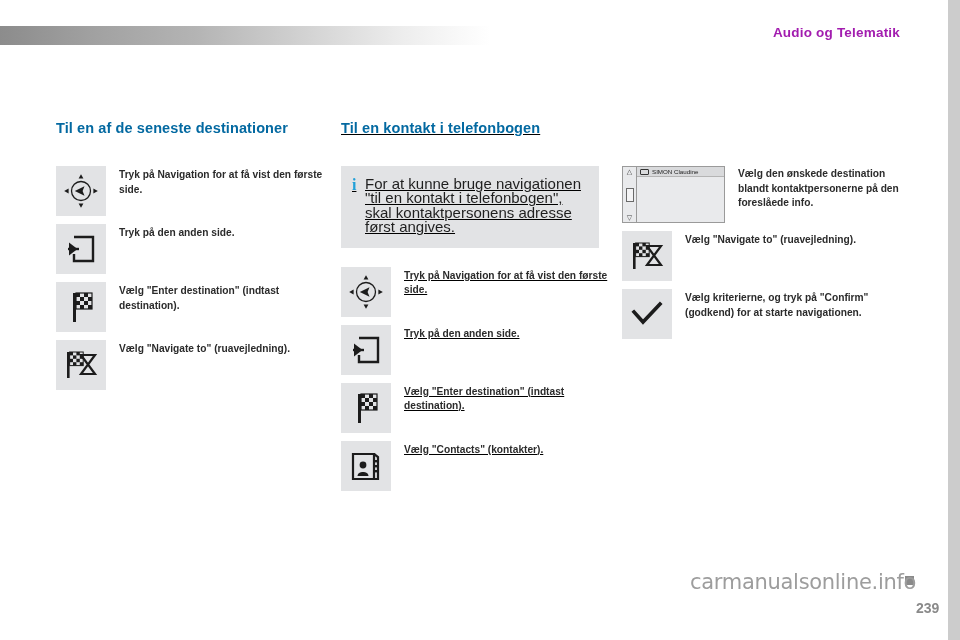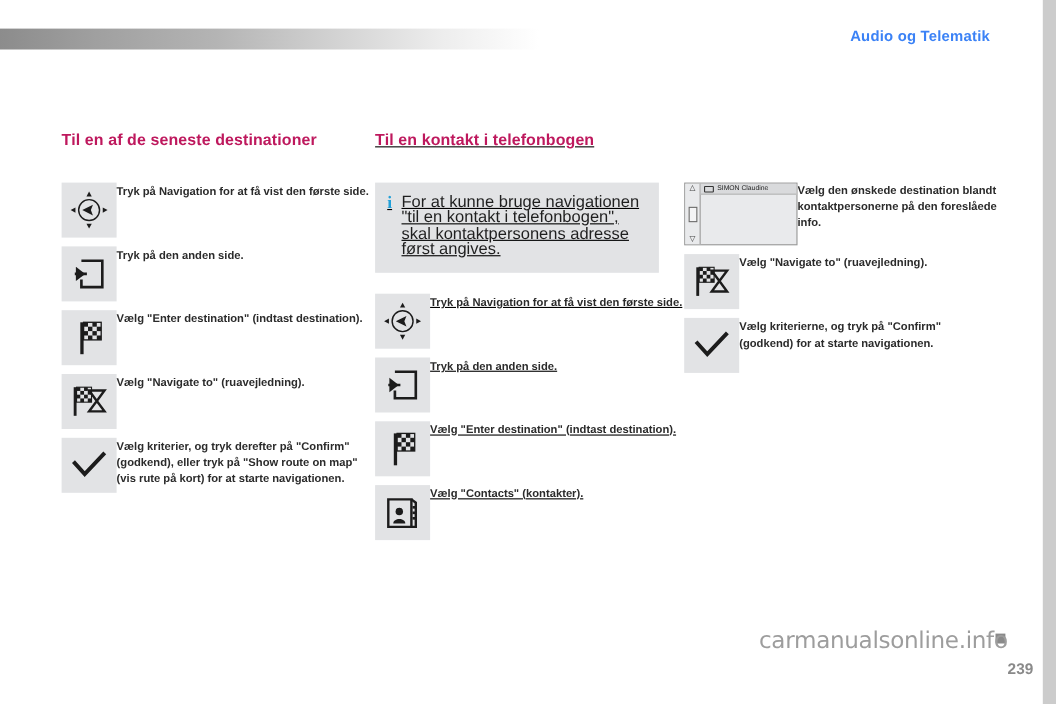--- a/index.html
+++ b/index.html
@@ -37,36 +37,36 @@
     width: 490px;
     height: 19px;
     background: linear-gradient(to right, #8c8c8c 0%, #8f8f8f 3%, #a0a0a0 18%, #b4b4b4 40%, #d2d2d2 62%, #ededed 82%, #ffffff 100%);
   }
   .header-title {
     position: absolute;
     right: 60px;
     top: 25px;
     font-size: 13.5px;
     font-weight: bold;
-    color: #3b82f6;
+    color: #a21caf;
     letter-spacing: 0.2px;
   }
   
   .col {
     position: absolute;
     top: 120px;
   }
   .col-a { left: 56px;  width: 285px; }
   .col-b { left: 341px; width: 281px; text-decoration: underline; }
   .col-c { left: 622px; width: 285px; }
 
   .col-heading {
     font-size: 14.5px;
     font-weight: bold;
-    color: #be185d;
+    color: #0369a1;
     letter-spacing: 0.1px;
     margin: 0 0 28px 0;
     height: 18px;
   }
   .col-heading.spacer-only {
     color: transparent;
   }
 
   .row {
     position: relative;
@@ -79,20 +79,21 @@
     width: 50px;
     height: 50px;
     background: #e2e3e5;
     display: flex;
     align-items: center;
     justify-content: center;
     box-sizing: border-box;
   }
   .row-text {
     flex: 1 1 auto;
+    padding-left: 13px;
     font-size: 10.2px;
     font-weight: bold;
     color: #2b2b2b;
     line-height: 14.5px;
     padding-top: 2px;
   }
   .row.tall .row-text { padding-top: 1px; }
 
   
   .screen {
@@ -305,28 +306,20 @@
             <rect x="11" y="15.2" width="3.4" height="3.4"></rect>
               <rect x="17.8" y="15.2" width="3.4" height="3.4"></rect>
           </g>
           <rect x="7.6" y="5" width="13.6" height="13.6" fill="none" stroke="#1c1c1c" stroke-width="1"></rect>
           <path d="M19 8 H33 L26 17.5 L33 27 H19 L26 17.5 Z" fill="none" stroke="#1c1c1c" stroke-width="2.2"></path>
         </svg>
       </div>
       <div class="row-text">Vælg "Navigate to" (ruavejledning).</div>
     </div>
 
-    <div class="row">
-      <div class="icon-box">
-        <svg width="32" height="26" viewBox="0 0 32 26">
-          <path d="M3 11 L12 21 L29 3" fill="none" stroke="#1c1c1c" stroke-width="3.6" stroke-linecap="square"></path>
-        </svg>
-      </div>
-      <div class="row-text">Vælg kriterier, og tryk derefter på "Confirm" (godkend), eller tryk på "Show route on map" (vis rute på kort) for at starte navigationen.</div>
-    </div>
   </div>
 
   <div class="col col-b">
     <div class="col-heading">Til en kontakt i telefonbogen</div>
 
     <div class="infobox">
       <div class="info-i">i</div>
       <div class="info-text">For at kunne bruge navigationen "til en kontakt i telefonbogen", skal kontaktpersonens adresse først angives.</div>
     </div>
 

